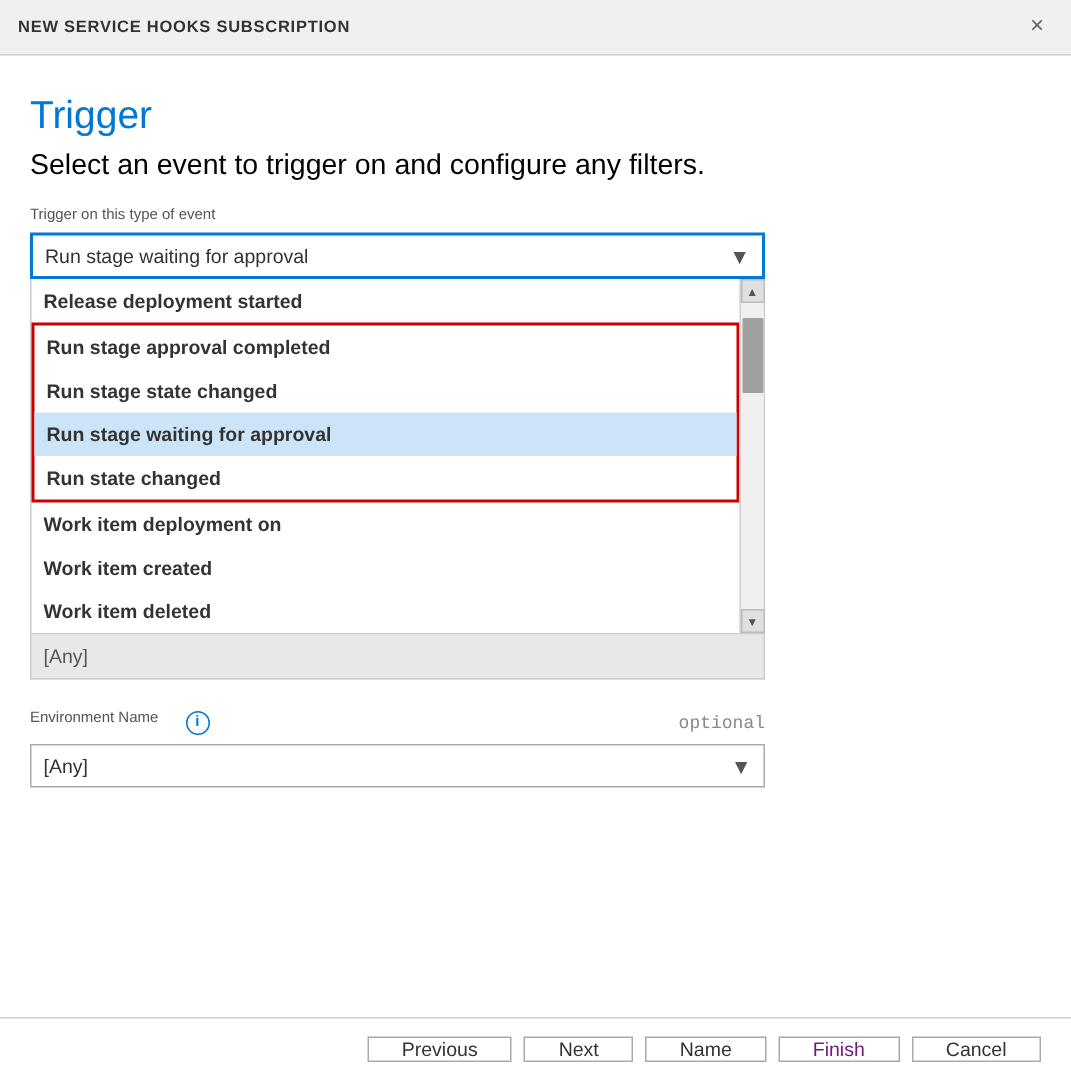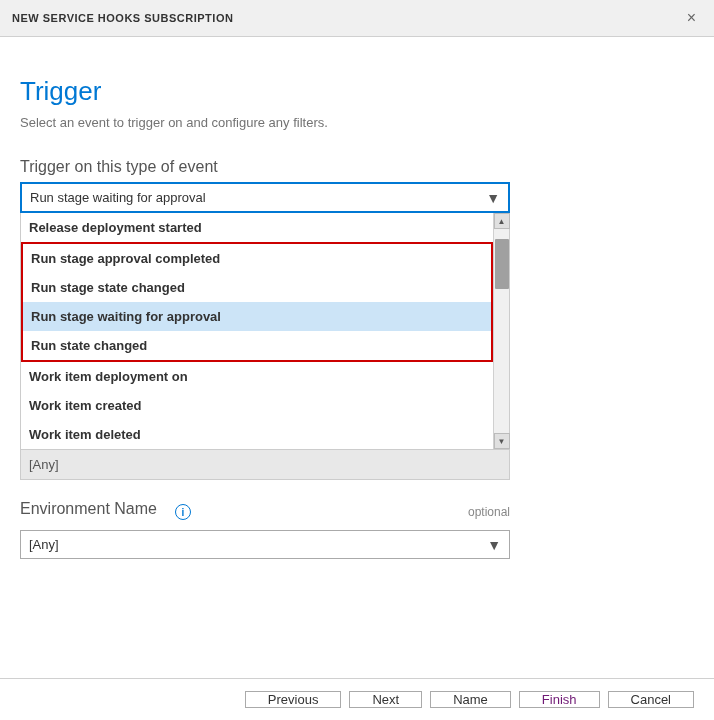--- a/index.html
+++ b/index.html
@@ -37,47 +37,47 @@
       cursor: pointer;
       color: #666;
       font-size: 16px;
       line-height: 1;
       padding: 2px 6px;
     }
 
     
     .main-content {
       flex: 1;
-      padding: 39px 20px 16px 20px;
+      padding: 24px 20px 16px 20px;
       overflow: hidden;
       display: flex;
       flex-direction: column;
     }
 
     .page-title {
       font-size: 26px;
       color: #0078d4;
       font-weight: 300;
       margin-bottom: 8px;
     }
 
     .page-subtitle {
-      font-size: 13px;
-      color: #737373;
-      margin-bottom: 28px;
+      font-size: 19px;
+      color: #000000;
+      margin-bottom: 16px;
     }
 
     .form-section {
       flex: 1;
       display: flex;
       flex-direction: column;
     }
 
     .field-label {
-      font-size: 16px;
+      font-size: 10px;
       color: #555;
       margin-bottom: 6px;
     }
 
     .dropdown-selected {
       border: 2px solid #0078d4;
       background: #fff;
       padding: 6px 30px 6px 8px;
       width: 490px;
       cursor: pointer;
@@ -207,20 +207,21 @@
       border: 1.5px solid #0078d4;
       color: #0078d4;
       font-size: 10px;
       font-weight: bold;
       cursor: pointer;
     }
 
     .optional-text {
       font-size: 12px;
       color: #888;
+      font-family: Liberation Mono, monospace;
     }
 
     .env-dropdown {
       border: 1px solid #aaa;
       background: #fff;
       padding: 6px 30px 6px 8px;
       width: 490px;
       cursor: pointer;
       display: flex;
       align-items: center;

